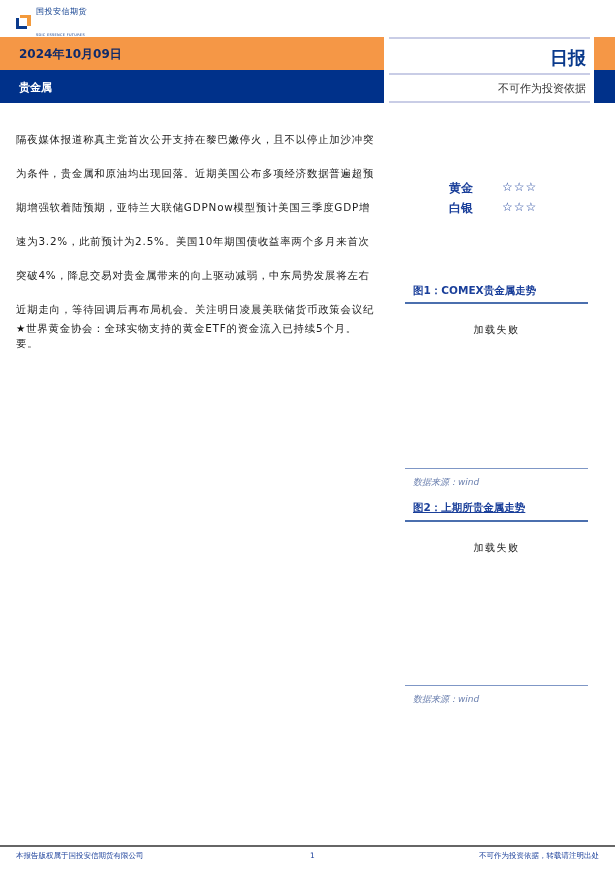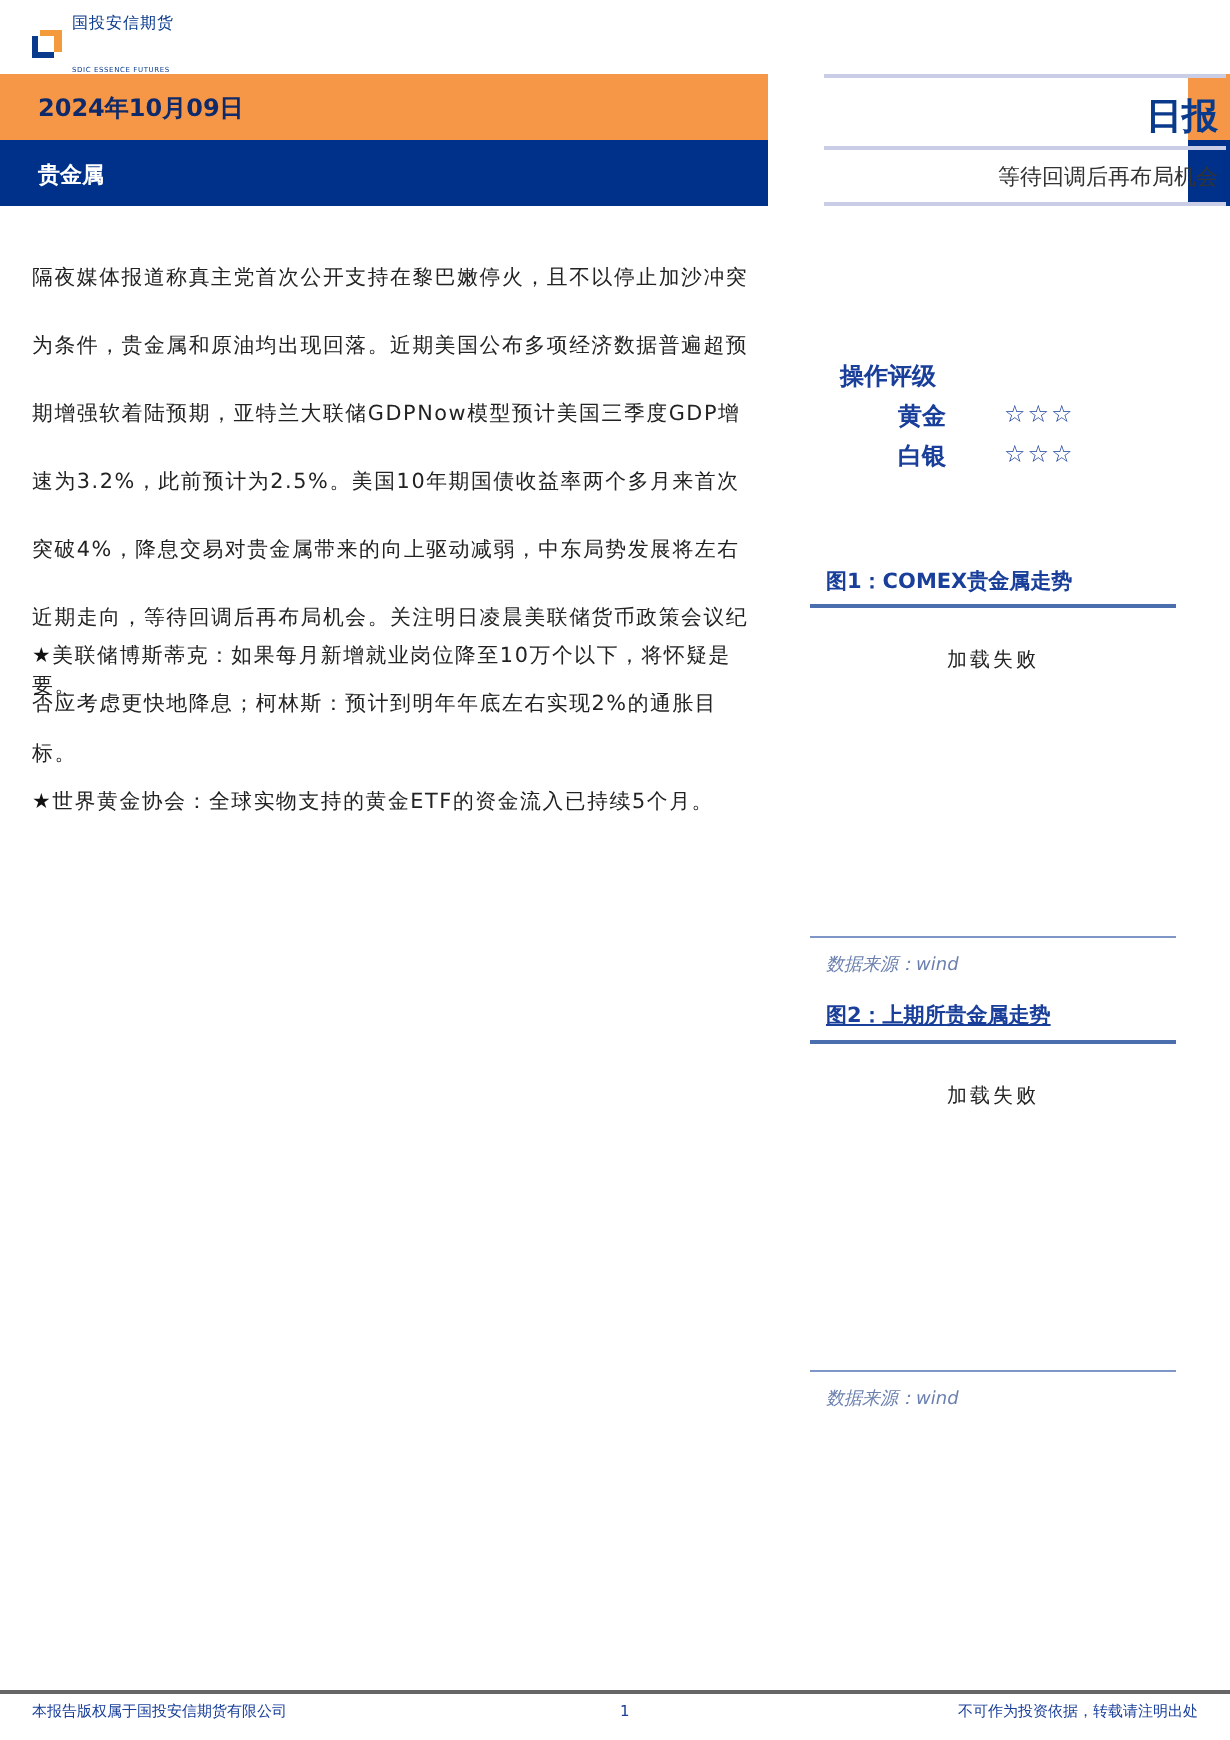--- a/index.html
+++ b/index.html
@@ -14,21 +14,21 @@
   .logo-cn { font-size:8px; color:#0a3a8c; letter-spacing:0.5px; }
   .logo-en { font-size:3.5px; color:#0a3a8c; letter-spacing:0.3px; margin-top:1px; }
 
   .band-orange { position:absolute; left:0; top:37px; width:384px; height:33px; background:#f59746; }
   .band-orange-r { position:absolute; left:594px; top:37px; width:21px; height:33px; background:#f59746; }
   .band-blue { position:absolute; left:0; top:70px; width:384px; height:33px; background:#00318a; }
   .band-blue-r { position:absolute; left:594px; top:70px; width:21px; height:33px; background:#00318a; }
   .date { position:absolute; left:19px; top:46px; font-size:12px; font-weight:bold; color:#0f2a6a; }
   .category { position:absolute; left:19px; top:80px; font-size:11px; font-weight:bold; color:#ffffff; }
 
-  .hdr-right { position:absolute; left:412px; top:37px; width:201px; height:60px; }
+  .hdr-right { position:absolute; left:389px; top:37px; width:201px; height:60px; }
   .hdr-line { position:absolute; left:0; width:201px; height:2px; background:#c9cde6; }
   .report-type { position:absolute; right:4px; top:9px; font-size:18px; font-weight:bold; color:#0a3a8c; }
   .institute { position:absolute; right:4px; top:44px; font-size:11px; color:#333; }
 
   .body-text { position:absolute; left:16px; top:122px; width:360px; font-size:10.4px; line-height:34px; color:#222; letter-spacing:0.8px; }
   .body-text p { margin:0; }
   .news { position:absolute; left:16px; top:316px; width:360px; font-size:10.4px; line-height:24.3px; color:#222; letter-spacing:0.8px; }
   .news p { margin:0 0 0 0; }
   .star { color:#111; }
 
@@ -66,35 +66,33 @@
 <div class="band-orange-r"></div>
 <div class="band-blue"></div>
 <div class="band-blue-r"></div>
 <div class="date">2024年10月09日</div>
 <div class="category">贵金属</div>
 
 <div class="hdr-right">
   <div class="hdr-line" style="top:0;"></div>
   <div class="report-type">日报</div>
   <div class="hdr-line" style="top:36px;"></div>
-  <div class="institute">等待回调后再布局机会</div>
+  <div class="institute">不可作为投资依据</div>
   <div class="hdr-line" style="top:64px;"></div>
 </div>
 
 <div class="body-text">
   <p>隔夜媒体报道称真主党首次公开支持在黎巴嫩停火，且不以停止加沙冲突为条件，贵金属和原油均出现回落。近期美国公布多项经济数据普遍超预期增强软着陆预期，亚特兰大联储GDPNow模型预计美国三季度GDP增速为3.2%，此前预计为2.5%。美国10年期国债收益率两个多月来首次突破4%，降息交易对贵金属带来的向上驱动减弱，中东局势发展将左右近期走向，等待回调后再布局机会。关注明日凌晨美联储货币政策会议纪要。</p>
 </div>
 
 <div class="news">
-  <p><span class="star">★</span><span>美联储博斯蒂克：如果每月新增就业岗位降至10万个以下，将怀疑是否应考虑更快地降息；柯林斯：预计到明年年底左右实现2%的通胀目标。</span></p>
   <p><span class="star">★</span><span>世界黄金协会：全球实物支持的黄金ETF的资金流入已持续5个月。</span></p>
 </div>
 
 <div class="rating">
-  <div class="rating-title">操作评级</div>
   <div class="rating-row">
     <span class="rating-name">黄金</span>
     <span class="rating-stars">☆☆☆</span>
   </div>
   <div class="rating-row">
     <span class="rating-name">白银</span>
     <span class="rating-stars">☆☆☆</span>
   </div>
 </div>
 

